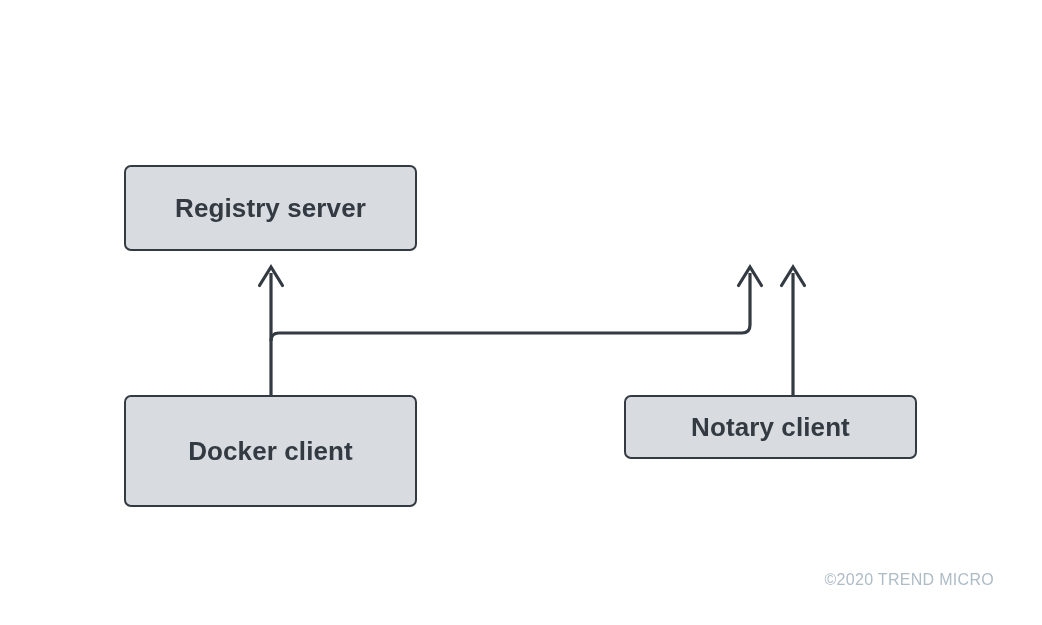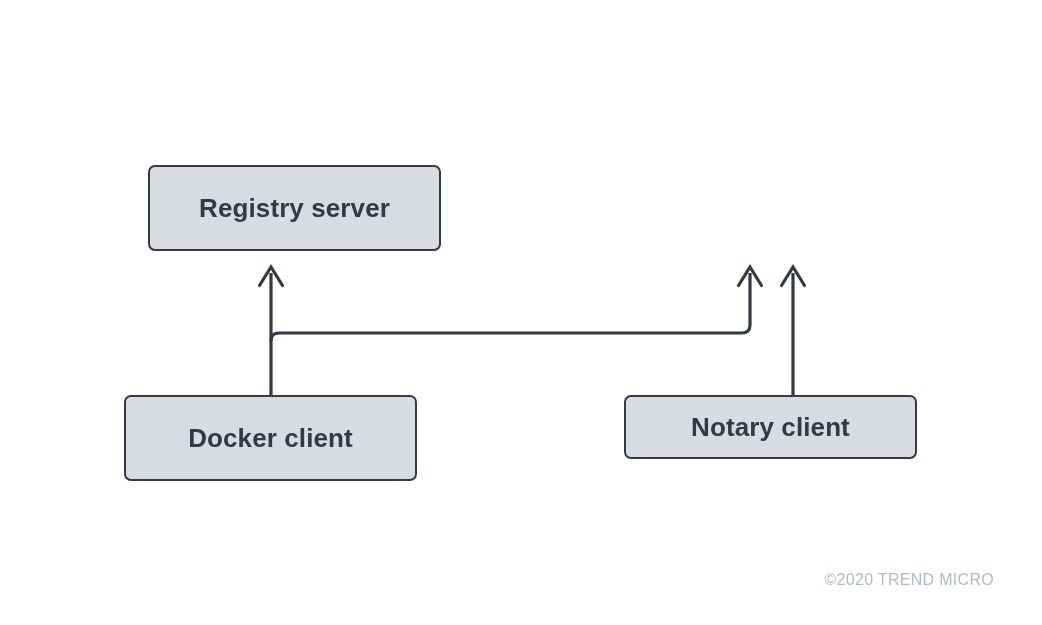--- a/index.html
+++ b/index.html
@@ -71,26 +71,26 @@
       <path d="M271,341 Q271,333 279,333 L742,333 Q750,333 750,325 L750,273" fill="none" stroke="#333a42" stroke-width="3.2" stroke-linecap="butt"></path>
       <path d="M738.5,285.5 L750,267 L761.5,285.5" fill="none" stroke="#333a42" stroke-width="3.2" stroke-linecap="round" stroke-linejoin="miter"></path>
     </g>
 
     <g>
       <path d="M793,395 L793,273" fill="none" stroke="#333a42" stroke-width="3.2" stroke-linecap="butt"></path>
       <path d="M781.5,285.5 L793,267 L804.5,285.5" fill="none" stroke="#333a42" stroke-width="3.2" stroke-linecap="round" stroke-linejoin="miter"></path>
     </g>
   </svg>
 
-  <div class="node-box" style="left:124px; top:165px; width:293px; height:86px;margin-left:24px;">
+  <div class="node-box" style="left:124px; top:165px; width:293px; height:86px;">
     <span class="node-label">Registry server</span>
   </div>
 
 
-  <div class="node-box" style="left:124px; top:395px; width:293px; height:86px;">
+  <div class="node-box" style="left:124px; top:395px; width:293px; height:112px;">
     <span class="node-label">Docker client</span>
   </div>
 
   <div class="node-box" style="left:624px; top:395px; width:293px; height:64px;">
     <span class="node-label">Notary client</span>
   </div>
 
   <div class="copyright">©2020 TREND MICRO</div>
 
 </div>

